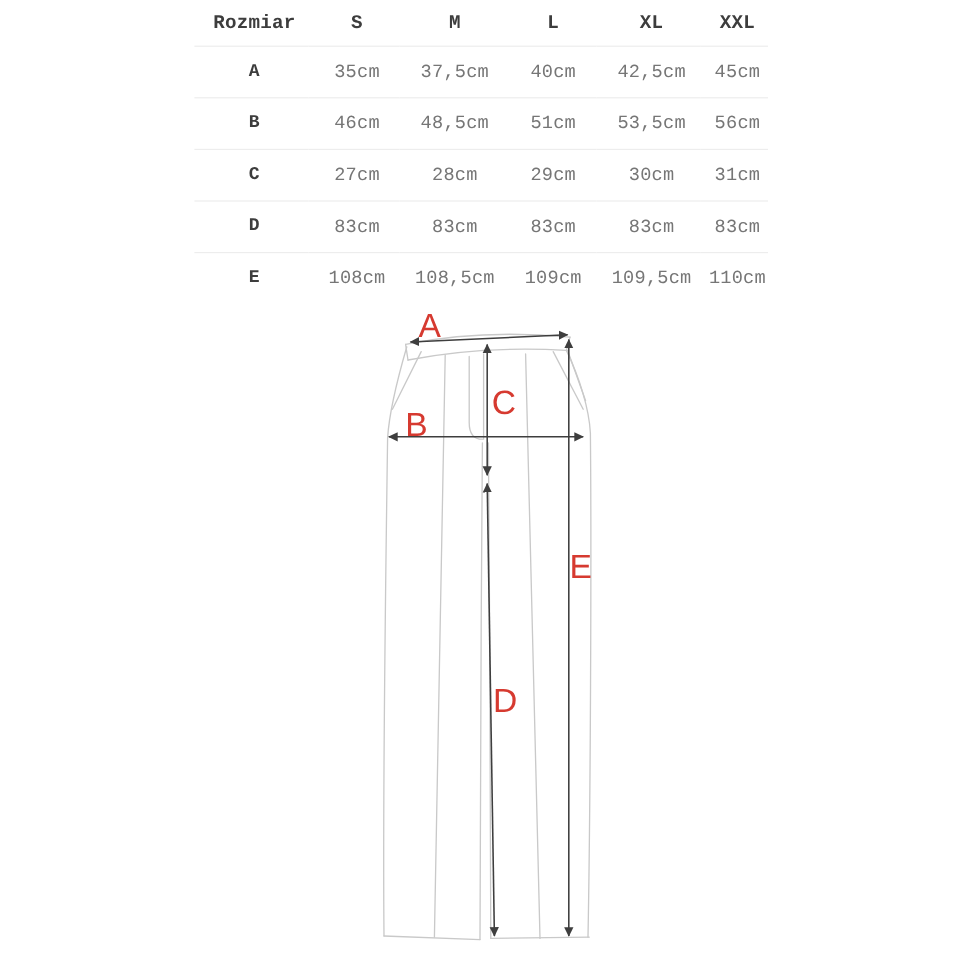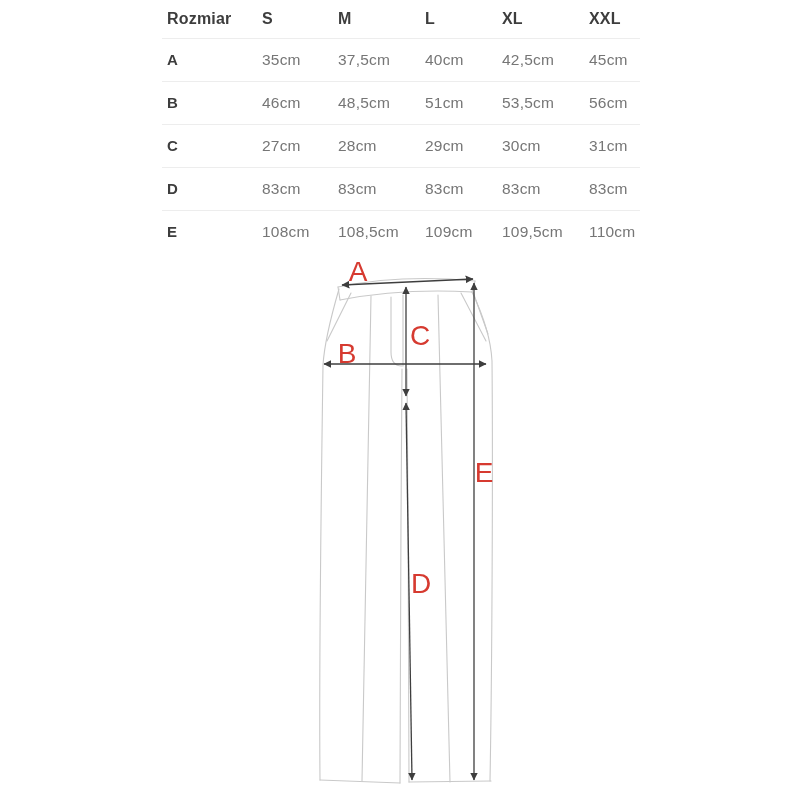--- a/index.html
+++ b/index.html
@@ -17,22 +17,22 @@
 
   
   .size-table{position:absolute;left:162px;top:0;width:478px;border-collapse:collapse;table-layout:fixed;}
   .size-table col.c0{width:95px;}
   .size-table col.c1{width:76px;}
   .size-table col.c2{width:87px;}
   .size-table col.c3{width:77px;}
   .size-table col.c4{width:87px;}
   .size-table col.c5{width:56px;}
   .size-table th,.size-table td{
-    text-align:left;vertical-align:middle;font-size:15.5px;letter-spacing:.2px;
-    padding:0 0 0 5px;white-space:nowrap;
+    text-align:center;vertical-align:middle;font-size:15.5px;letter-spacing:.2px;
+    padding:0 0 0 5px;white-space:nowrap;font-family:Liberation Mono, monospace;
   }
   .size-table thead th{
     height:38px;font-weight:bold;color:var(--header-color);font-size:16px;
   }
   .size-table tbody tr{border-top:1px solid var(--divider-color);}
   .size-table tbody td{height:43px;color:var(--value-color);}
   .size-table tbody td.row-label{font-weight:bold;color:var(--header-color);font-size:15px;}
 
   
   .diagram-wrap{position:absolute;left:0;top:255px;width:800px;height:545px;}

